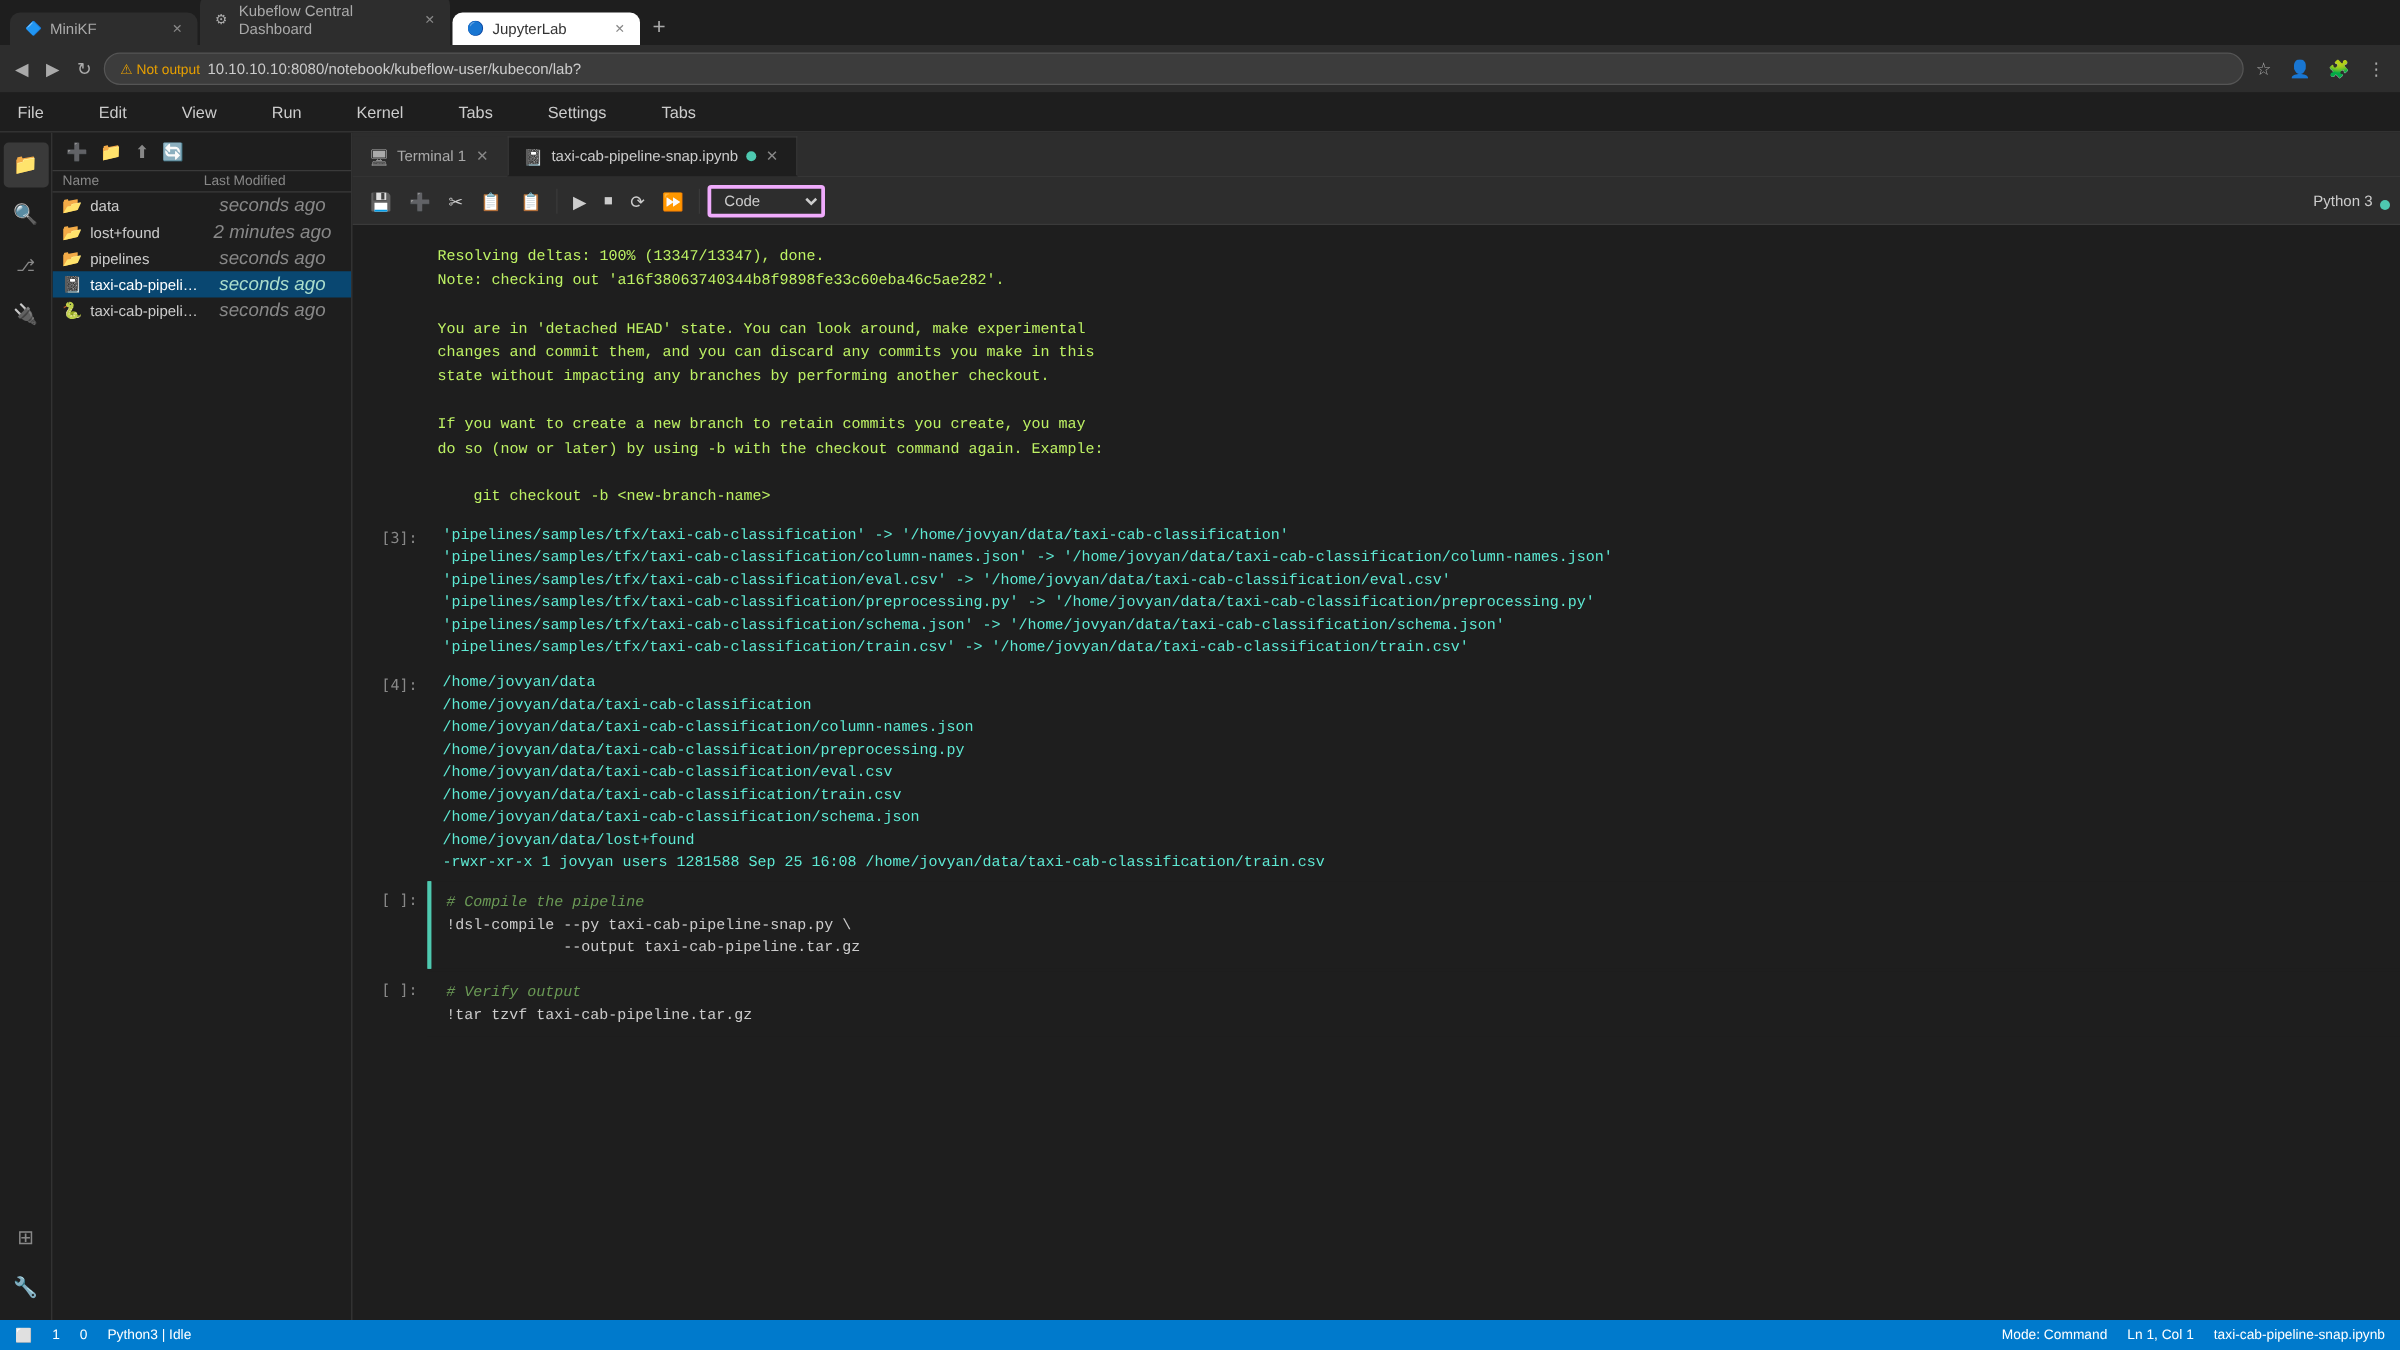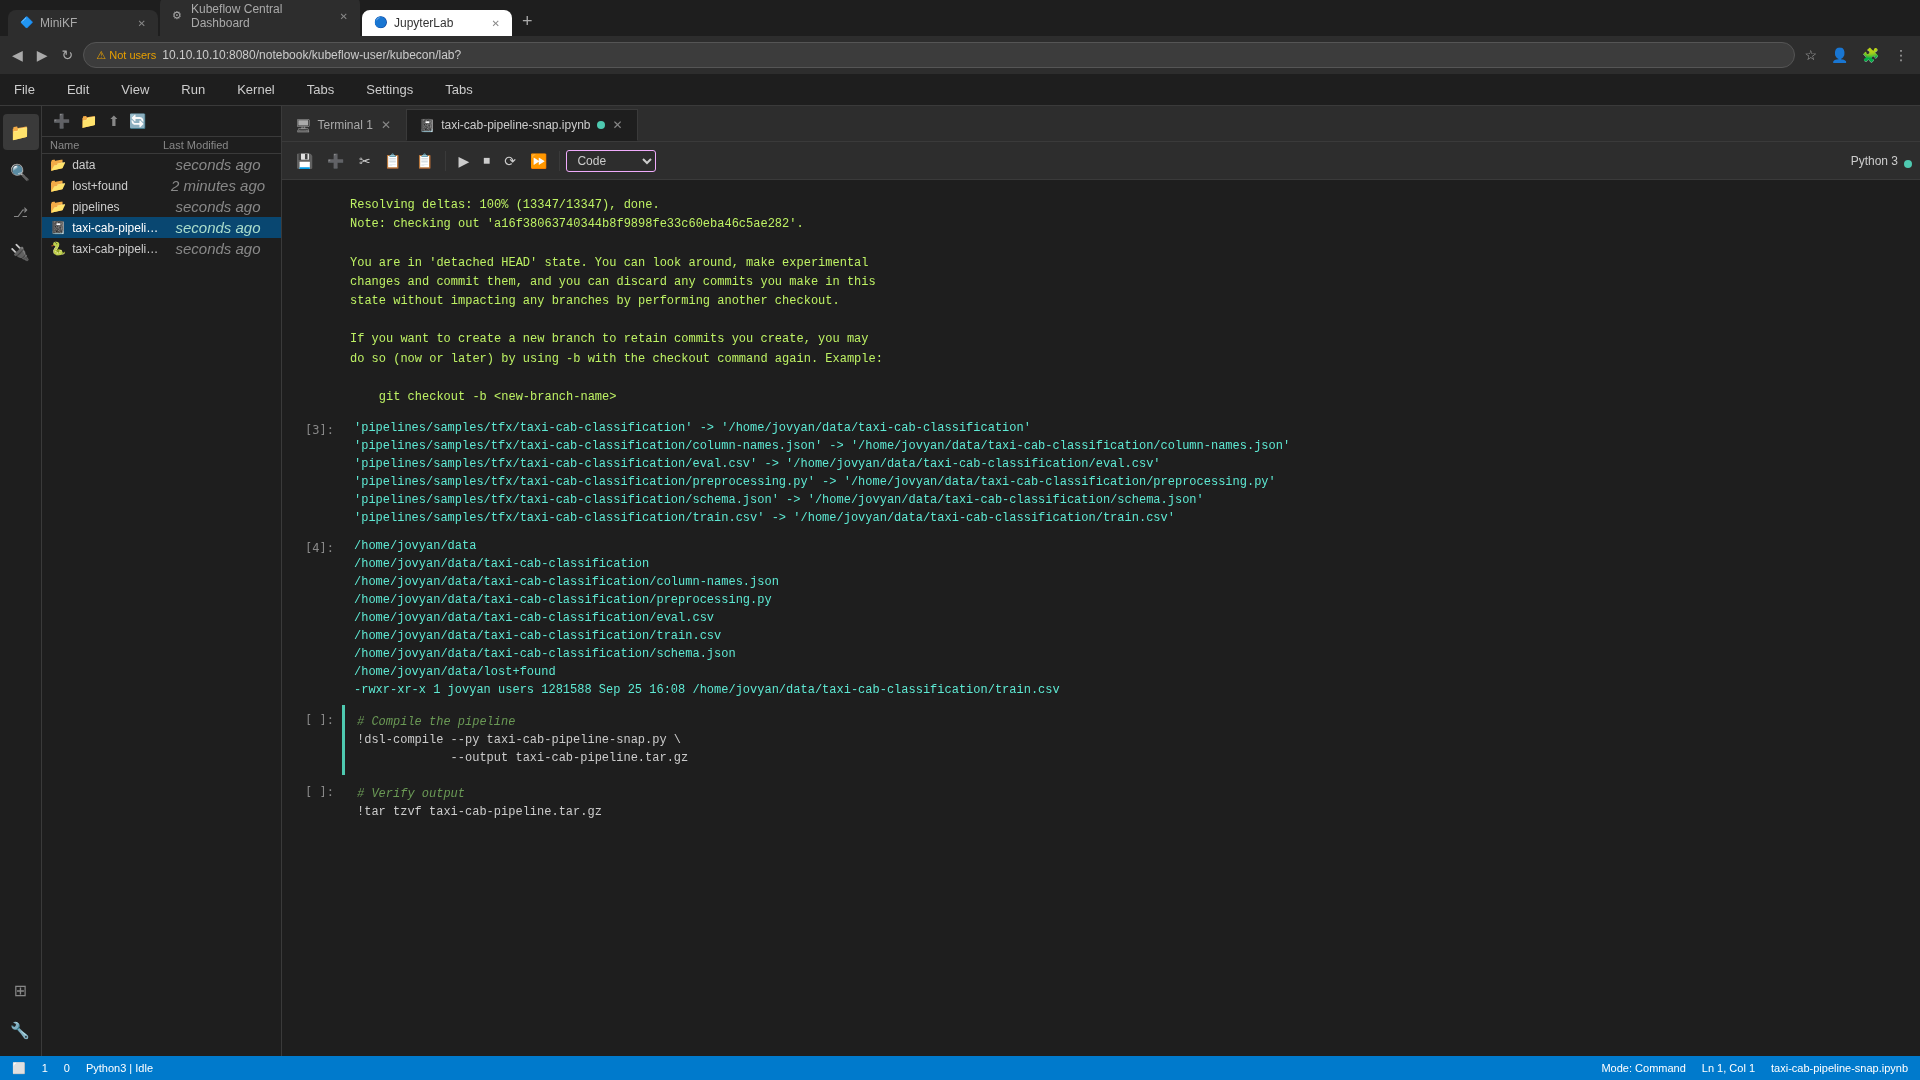--- a/index.html
+++ b/index.html
@@ -15,21 +15,21 @@
     .new-tab-btn { background: none; border: none; color: #aaa; font-size: 18px; cursor: pointer; padding: 4px 8px; }
     .address-bar-row { display: flex; align-items: center; padding: 4px 8px; gap: 6px; background: #2d2d2d; height: 38px; }
     .nav-btn { background: none; border: none; color: #aaa; font-size: 14px; cursor: pointer; padding: 4px; }
     .address-bar { flex: 1; height: 26px; background: #3c3c3c; border: 1px solid #555; border-radius: 13px; color: #eee; font-size: 12px; padding: 0 12px; display: flex; align-items: center; gap: 6px; }
     .address-bar .warning { color: #e8a000; font-size: 11px; }
     .address-bar .url-text { color: #ccc; font-size: 12px; }
     .toolbar-icon { background: none; border: none; color: #aaa; font-size: 14px; cursor: pointer; padding: 4px; }
 
     
     .jupyter-container { display: flex; flex-direction: column; height: calc(1080px - 74px); background: #1e1e1e; }
-    .jupyter-menu { display: flex; align-items: center; background: #1e1e1e; border-bottom: 1px solid #3a3a3a; padding: 13px 8px; gap: 20px; height: 32px; }
+    .jupyter-menu { display: flex; align-items: center; background: #1e1e1e; border-bottom: 1px solid #3a3a3a; padding: 13px 8px; gap: 32px; height: 32px; }
     .menu-item { color: #ccc; font-size: 13px; cursor: pointer; padding: 2px 6px; }
 
     .jupyter-body { display: flex; flex: 1; overflow: hidden; }
 
     
     .sidebar-icons { width: 42px; background: #1e1e1e; border-right: 1px solid #3a3a3a; display: flex; flex-direction: column; align-items: center; padding-top: 8px; gap: 4px; }
     .sidebar-icon { width: 36px; height: 36px; display: flex; align-items: center; justify-content: center; color: #888; font-size: 16px; cursor: pointer; border-radius: 4px; }
     .sidebar-icon.active { color: #ccc; background: #3a3a3a; }
 
     
@@ -57,21 +57,21 @@
     .notebook-tab.active { background: #1e1e1e; color: #ccc; border-top: 1px solid #3a3a3a; border-left: 1px solid #3a3a3a; border-right: 1px solid #3a3a3a; border-bottom: 1px solid #1e1e1e; }
     .notebook-tab .tab-dot { width: 8px; height: 8px; border-radius: 50%; background: #888; }
     .notebook-tab.active .tab-dot { background: #4ec9b0; }
     .tab-close-btn { background: none; border: none; color: #888; cursor: pointer; font-size: 12px; padding: 0 2px; }
     .notebook-tab-icon { font-size: 13px; }
 
     
     .notebook-toolbar { display: flex; align-items: center; padding: 4px 8px; gap: 2px; background: #2d2d2d; border-bottom: 1px solid #3a3a3a; height: 38px; }
     .nb-btn { background: none; border: none; color: #ccc; font-size: 14px; cursor: pointer; padding: 4px 6px; border-radius: 3px; }
     .nb-separator { width: 1px; height: 20px; background: #3a3a3a; margin: 0 4px; }
-    .code-type-select { background: #2d2d2d; border: 1px solid #f0abfc; color: #ccc; padding: 2px 6px; font-size: 12px; border-radius: 3px; cursor: pointer; }
+    .code-type-select { background: #2d2d2d; border: 3px solid #f0abfc; color: #ccc; padding: 2px 6px; font-size: 12px; border-radius: 3px; cursor: pointer; }
     .kernel-indicator { margin-left: auto; display: flex; align-items: flex-end; gap: 6px; color: #ccc; font-size: 12px; }
     .kernel-dot { width: 8px; height: 8px; border-radius: 50%; background: #4ec9b0; }
 
     
     .notebook-content { flex: 1; overflow-y: auto; background: #1e1e1e; padding: 16px 0; }
     .cell { display: flex; margin: 2px 0; }
     .cell-gutter { width: 60px; text-align: right; padding: 8px 8px 0 0; color: #888; font-size: 12px; font-family: monospace; min-width: 60px; }
     .cell-body { flex: 1; }
     .cell-input { background: #1e1e1e; padding: 8px 12px; font-family: 'Courier New', monospace; font-size: 12px; line-height: 1.5; color: #ccc; border-left: 3px solid transparent; }
     .cell-input.active-cell { border-left: 3px solid #4ec9b0; }
@@ -107,21 +107,21 @@
       <span>JupyterLab</span>
       <span class="tab-close">✕</span>
     </div>
     <button class="new-tab-btn">+</button>
   </div>
   <div class="address-bar-row">
     <button class="nav-btn">◀</button>
     <button class="nav-btn">▶</button>
     <button class="nav-btn">↻</button>
     <div class="address-bar">
-      <span class="warning">⚠ Not users</span>
+      <span class="warning">⚠ Not output</span>
       <span class="url-text">10.10.10.10:8080/notebook/kubeflow-user/kubecon/lab?</span>
     </div>
     <button class="toolbar-icon">☆</button>
     <button class="toolbar-icon">👤</button>
     <button class="toolbar-icon">🧩</button>
     <button class="toolbar-icon">⋮</button>
   </div>
 </div>
 
 <div class="jupyter-container">

